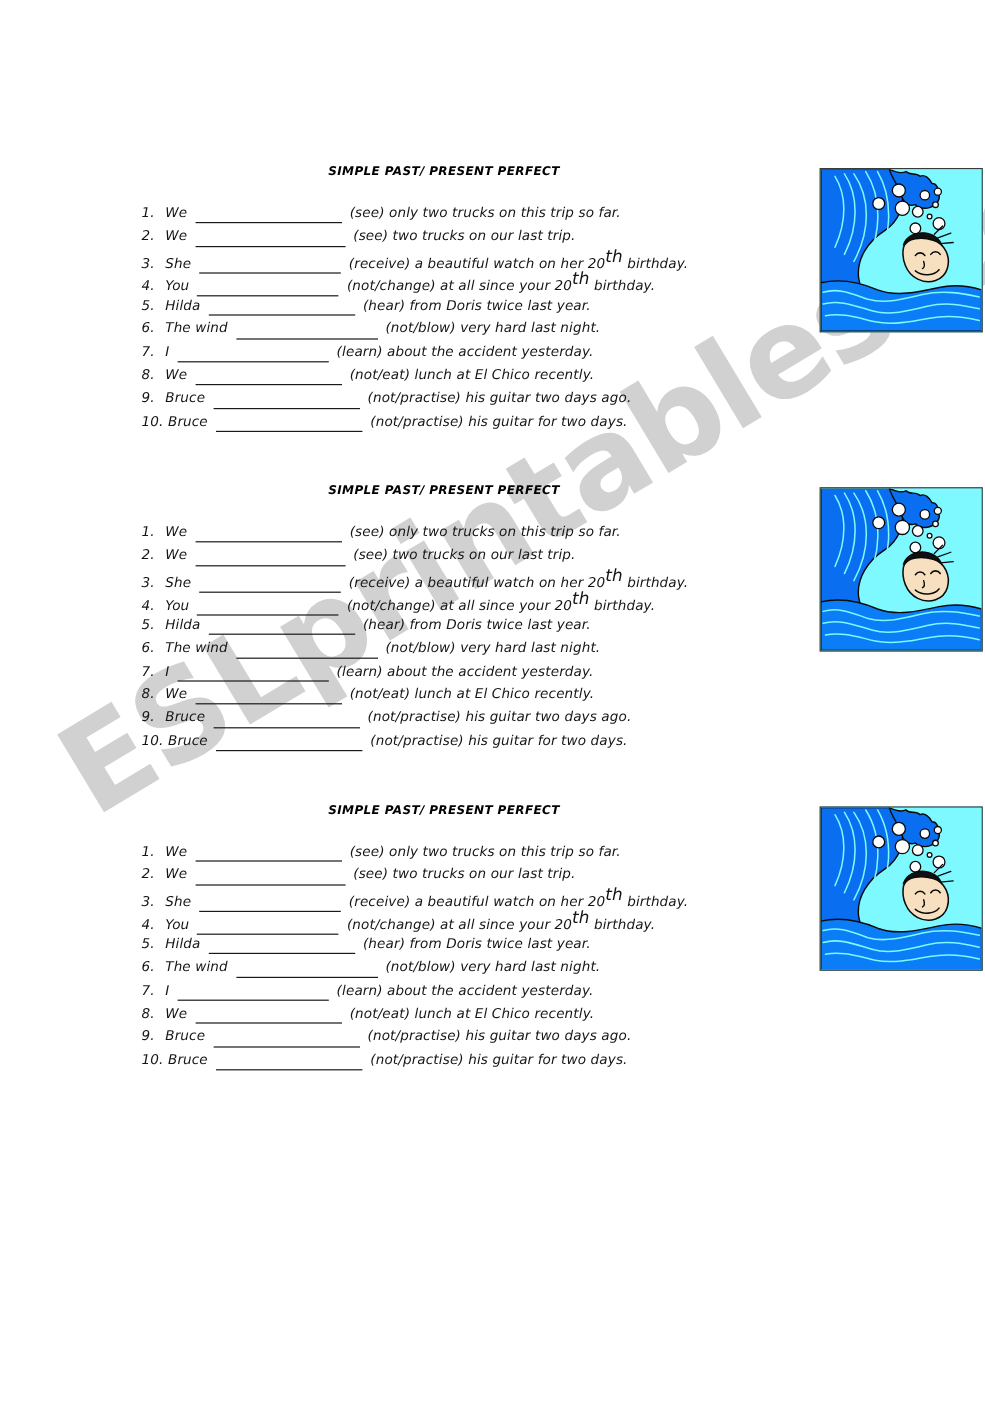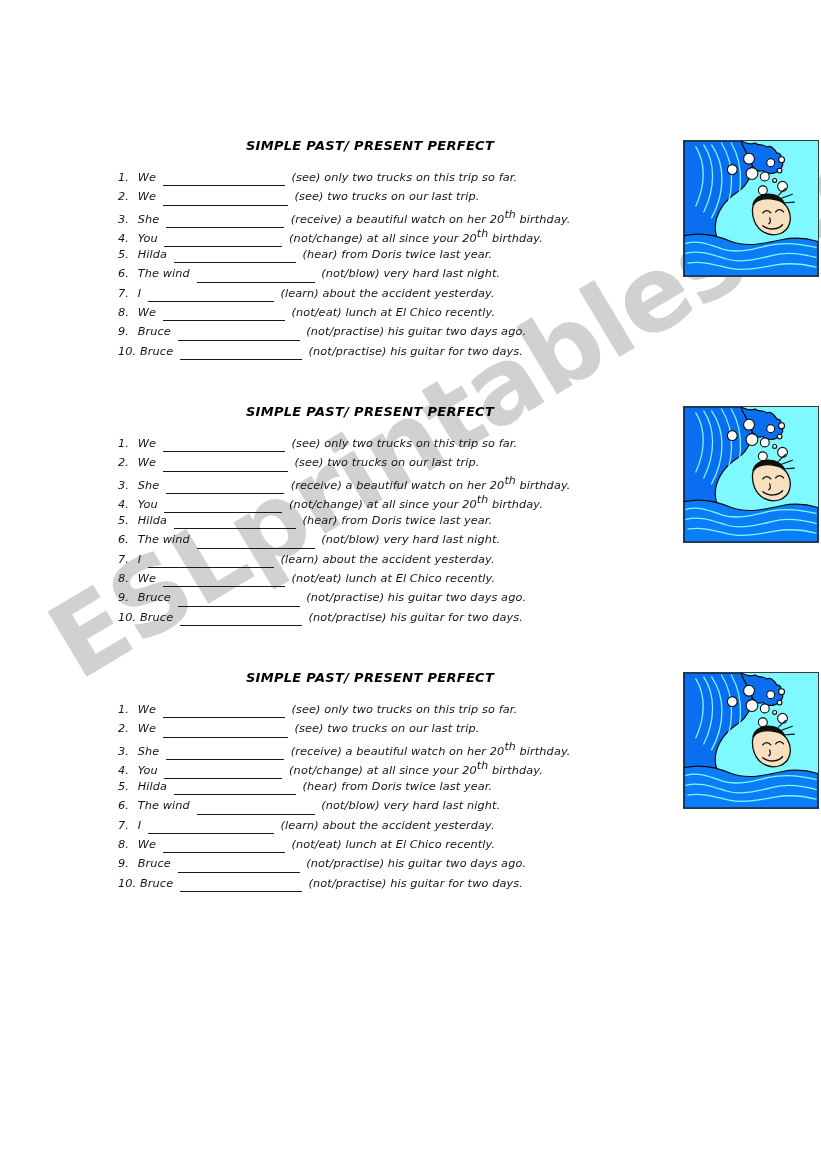--- a/index.html
+++ b/index.html
@@ -55,21 +55,21 @@
   .block-2 { top: 404px; }
   .block-3 { top: 670px; }
 
   .block-title {
     position: absolute;
     left: 120px;
     top: 0px;
     width: 500px;
     text-align: center;
     font-family: "DejaVu Sans", sans-serif;
-    font-size: 13px;
+    font-size: 10px;
     font-weight: bold;
     font-style: italic;
     letter-spacing: 0.3px;
     color: #000000;
     white-space: nowrap;
   }
 
   .lines {
     position: absolute;
     left: 118px;
@@ -90,21 +90,21 @@
     display: inline-block;
     min-width: 16px;
   }
   .q-blank {
     display: inline-block;
     border-bottom: 1px solid #1a1a1a;
     vertical-align: 2px;
     margin: 0 3px;
   }
   .q-sup {
-    font-size: 11px;
+    font-size: 14px;
     vertical-align: 5px;
   }
 
   
   .wave-art {
     position: absolute;
     left: 683px;
     width: 136px;
     height: 137px;
     border: 1px solid #3a3a3a;

